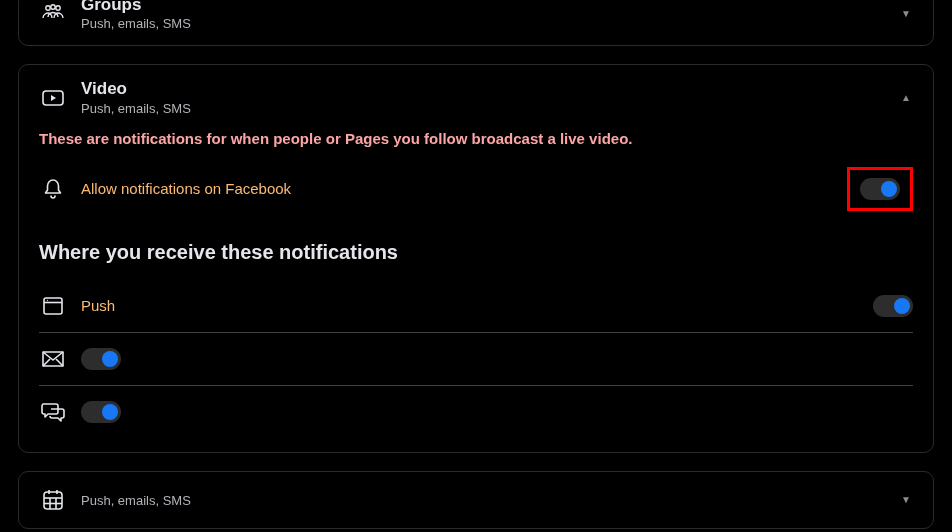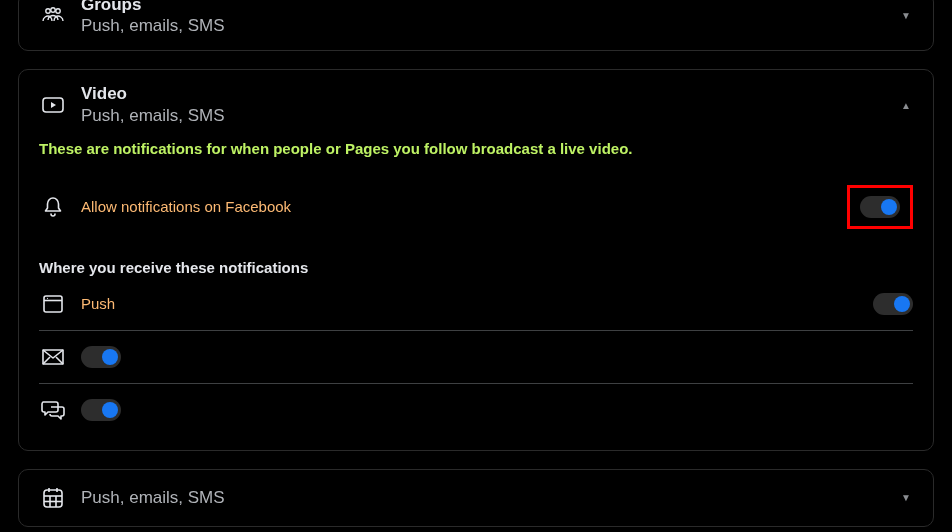--- a/index.html
+++ b/index.html
@@ -44,43 +44,43 @@
     .section-title-wrap {
       flex: 1;
     }
     .section-title {
       font-size: 17px;
       font-weight: 600;
       color: #e4e6eb;
       line-height: 1.2;
     }
     .section-subtitle {
-      font-size: 17px;
+      font-size: 13px;
       color: #b0b3b8;
       margin-top: 1px;
     }
     .chevron {
       color: #8a8d91;
       font-size: 10px;
       margin-right: 2px;
     }
     .section-body {
       padding: 0 20px 14px 20px;
     }
     .description {
       font-size: 15px;
       font-weight: 600;
-      color: #bef264;
-      margin-bottom: 16px;
+      color: #fca5a5;
+      margin-bottom: 8px;
     }
     .subheading {
-      font-size: 15px;
+      font-size: 20px;
       font-weight: 600;
       color: #e4e6eb;
-      margin: 18px 0 2px 0;
+      margin: 18px 0 16px 0;
     }
     .setting-row {
       display: flex;
       align-items: center;
       padding: 12px 0;
     }
     .setting-row.bordered {
       border-bottom: 1px solid #3e4042;
     }
     .setting-icon {

